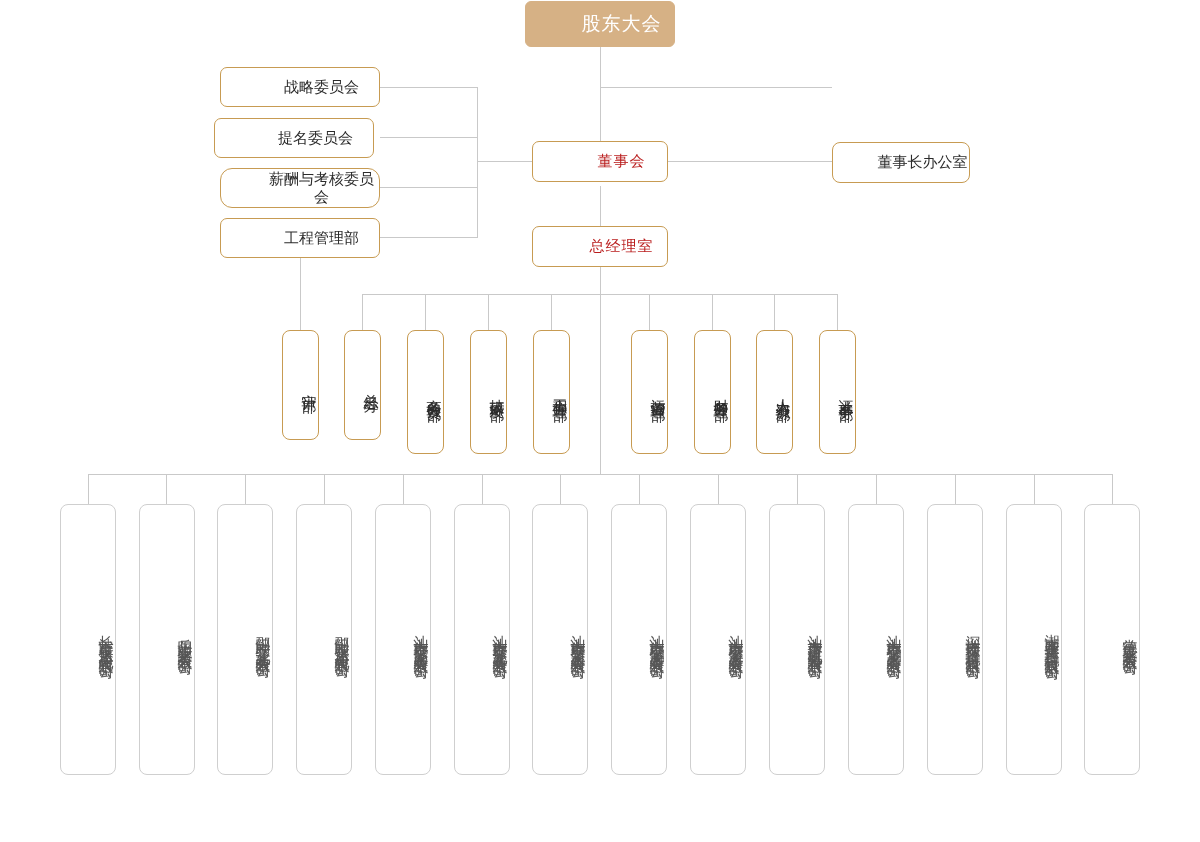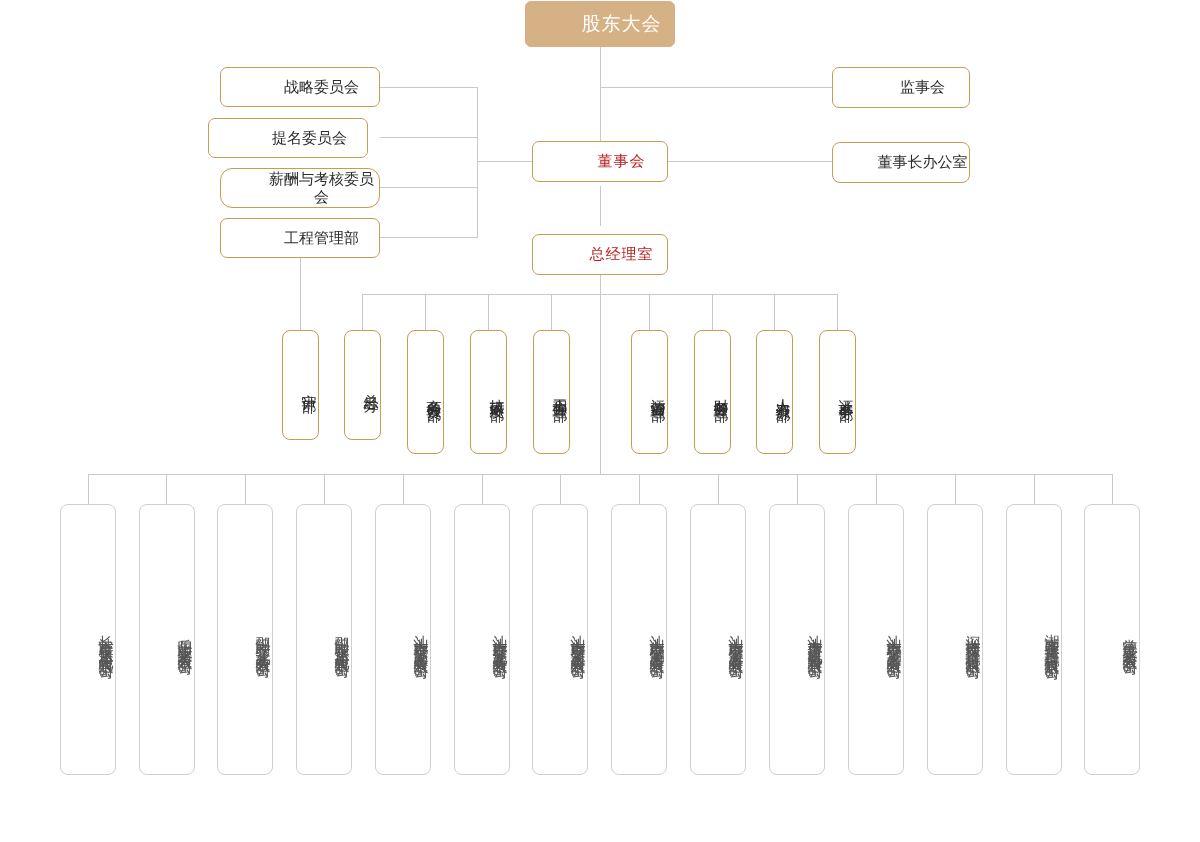--- a/index.html
+++ b/index.html
@@ -137,30 +137,29 @@
   <div class="ln v" style="left:639px; top:474px; height:30px;"></div>
   <div class="ln v" style="left:718px; top:474px; height:30px;"></div>
   <div class="ln v" style="left:797px; top:474px; height:30px;"></div>
   <div class="ln v" style="left:876px; top:474px; height:30px;"></div>
   <div class="ln v" style="left:955px; top:474px; height:30px;"></div>
   <div class="ln v" style="left:1034px; top:474px; height:30px;"></div>
   <div class="ln v" style="left:1112px; top:474px; height:30px;"></div>
 
   <div class="node fill-gold" style="left:525px; top:1px; width:150px; height:46px;">股东大会</div>
 
-  <div class="node outline-gold" style="left:832px; top:67px; width:138px; height:41px;">监事会</div>
 
   <div class="node outline-gold txt-gold" style="left:532px; top:141px; width:136px; height:41px;">董事会</div>
 
   <div class="node outline-gold" style="left:832px; top:142px; width:138px; height:41px;border-radius:8px;">董事长办公室</div>
 
-  <div class="node outline-gold txt-gold" style="left:532px; top:234px; width:136px; height:41px;">总经理室</div>
+  <div class="node outline-gold txt-gold" style="left:532px; top:226px; width:136px; height:41px;">总经理室</div>
 
   <div class="node outline-gold" style="left:220px; top:67px; width:160px; height:40px;">战略委员会</div>
-  <div class="node outline-gold" style="left:208px; top:118px; width:160px; height:40px;">提名委员会</div>
+  <div class="node outline-gold" style="left:214px; top:118px; width:160px; height:40px;">提名委员会</div>
   <div class="node outline-gold" style="left:220px; top:168px; width:160px; height:40px;border-radius:12px;">薪酬与考核委员会</div>
   <div class="node outline-gold" style="left:220px; top:218px; width:160px; height:40px;">工程管理部</div>
 
   <div class="node vert" style="left:282px; top:330px; width:37px; height:110px;">审计部</div>
 
   <div class="node vert" style="left:344px; top:330px; width:37px; height:110px;">总经办</div>
   <div class="node vert" style="left:407px; top:330px; width:37px; height:124px;">商务投资部</div>
   <div class="node vert" style="left:470px; top:330px; width:37px; height:124px;">技术研发部</div>
   <div class="node vert" style="left:533px; top:330px; width:37px; height:124px;">工程管理部</div>
   <div class="node vert" style="left:631px; top:330px; width:37px; height:124px;">运营管理部</div>

